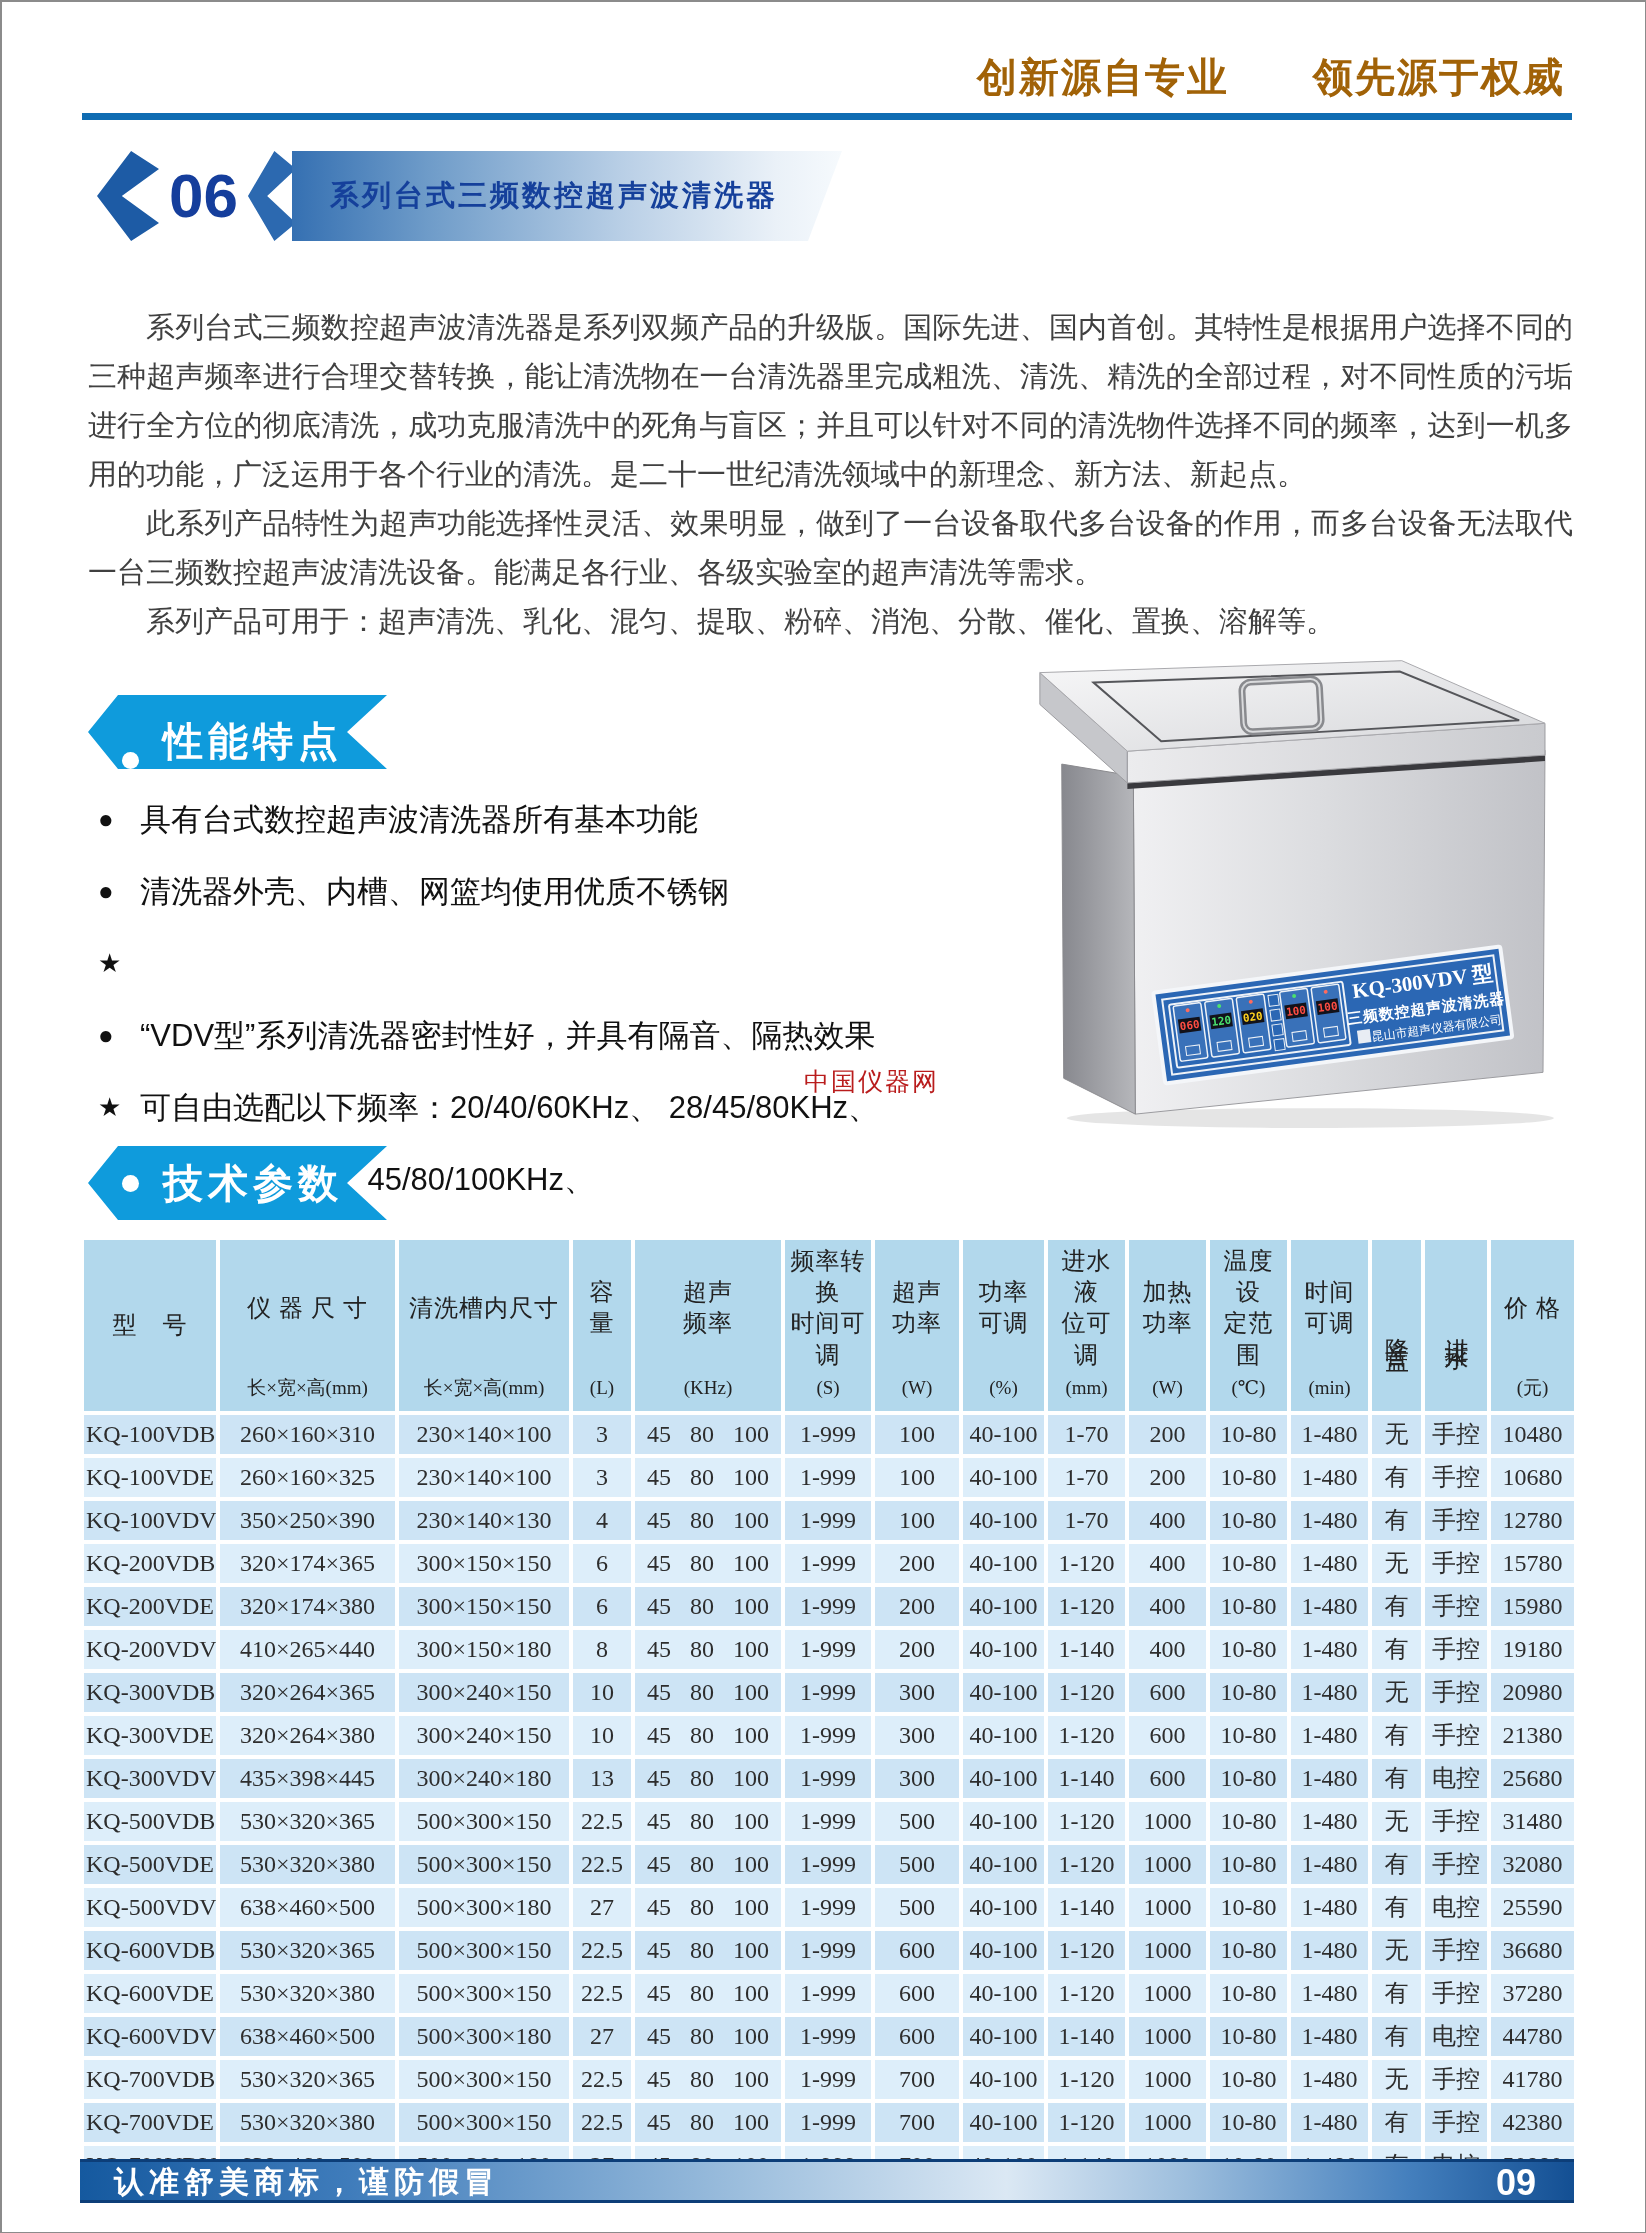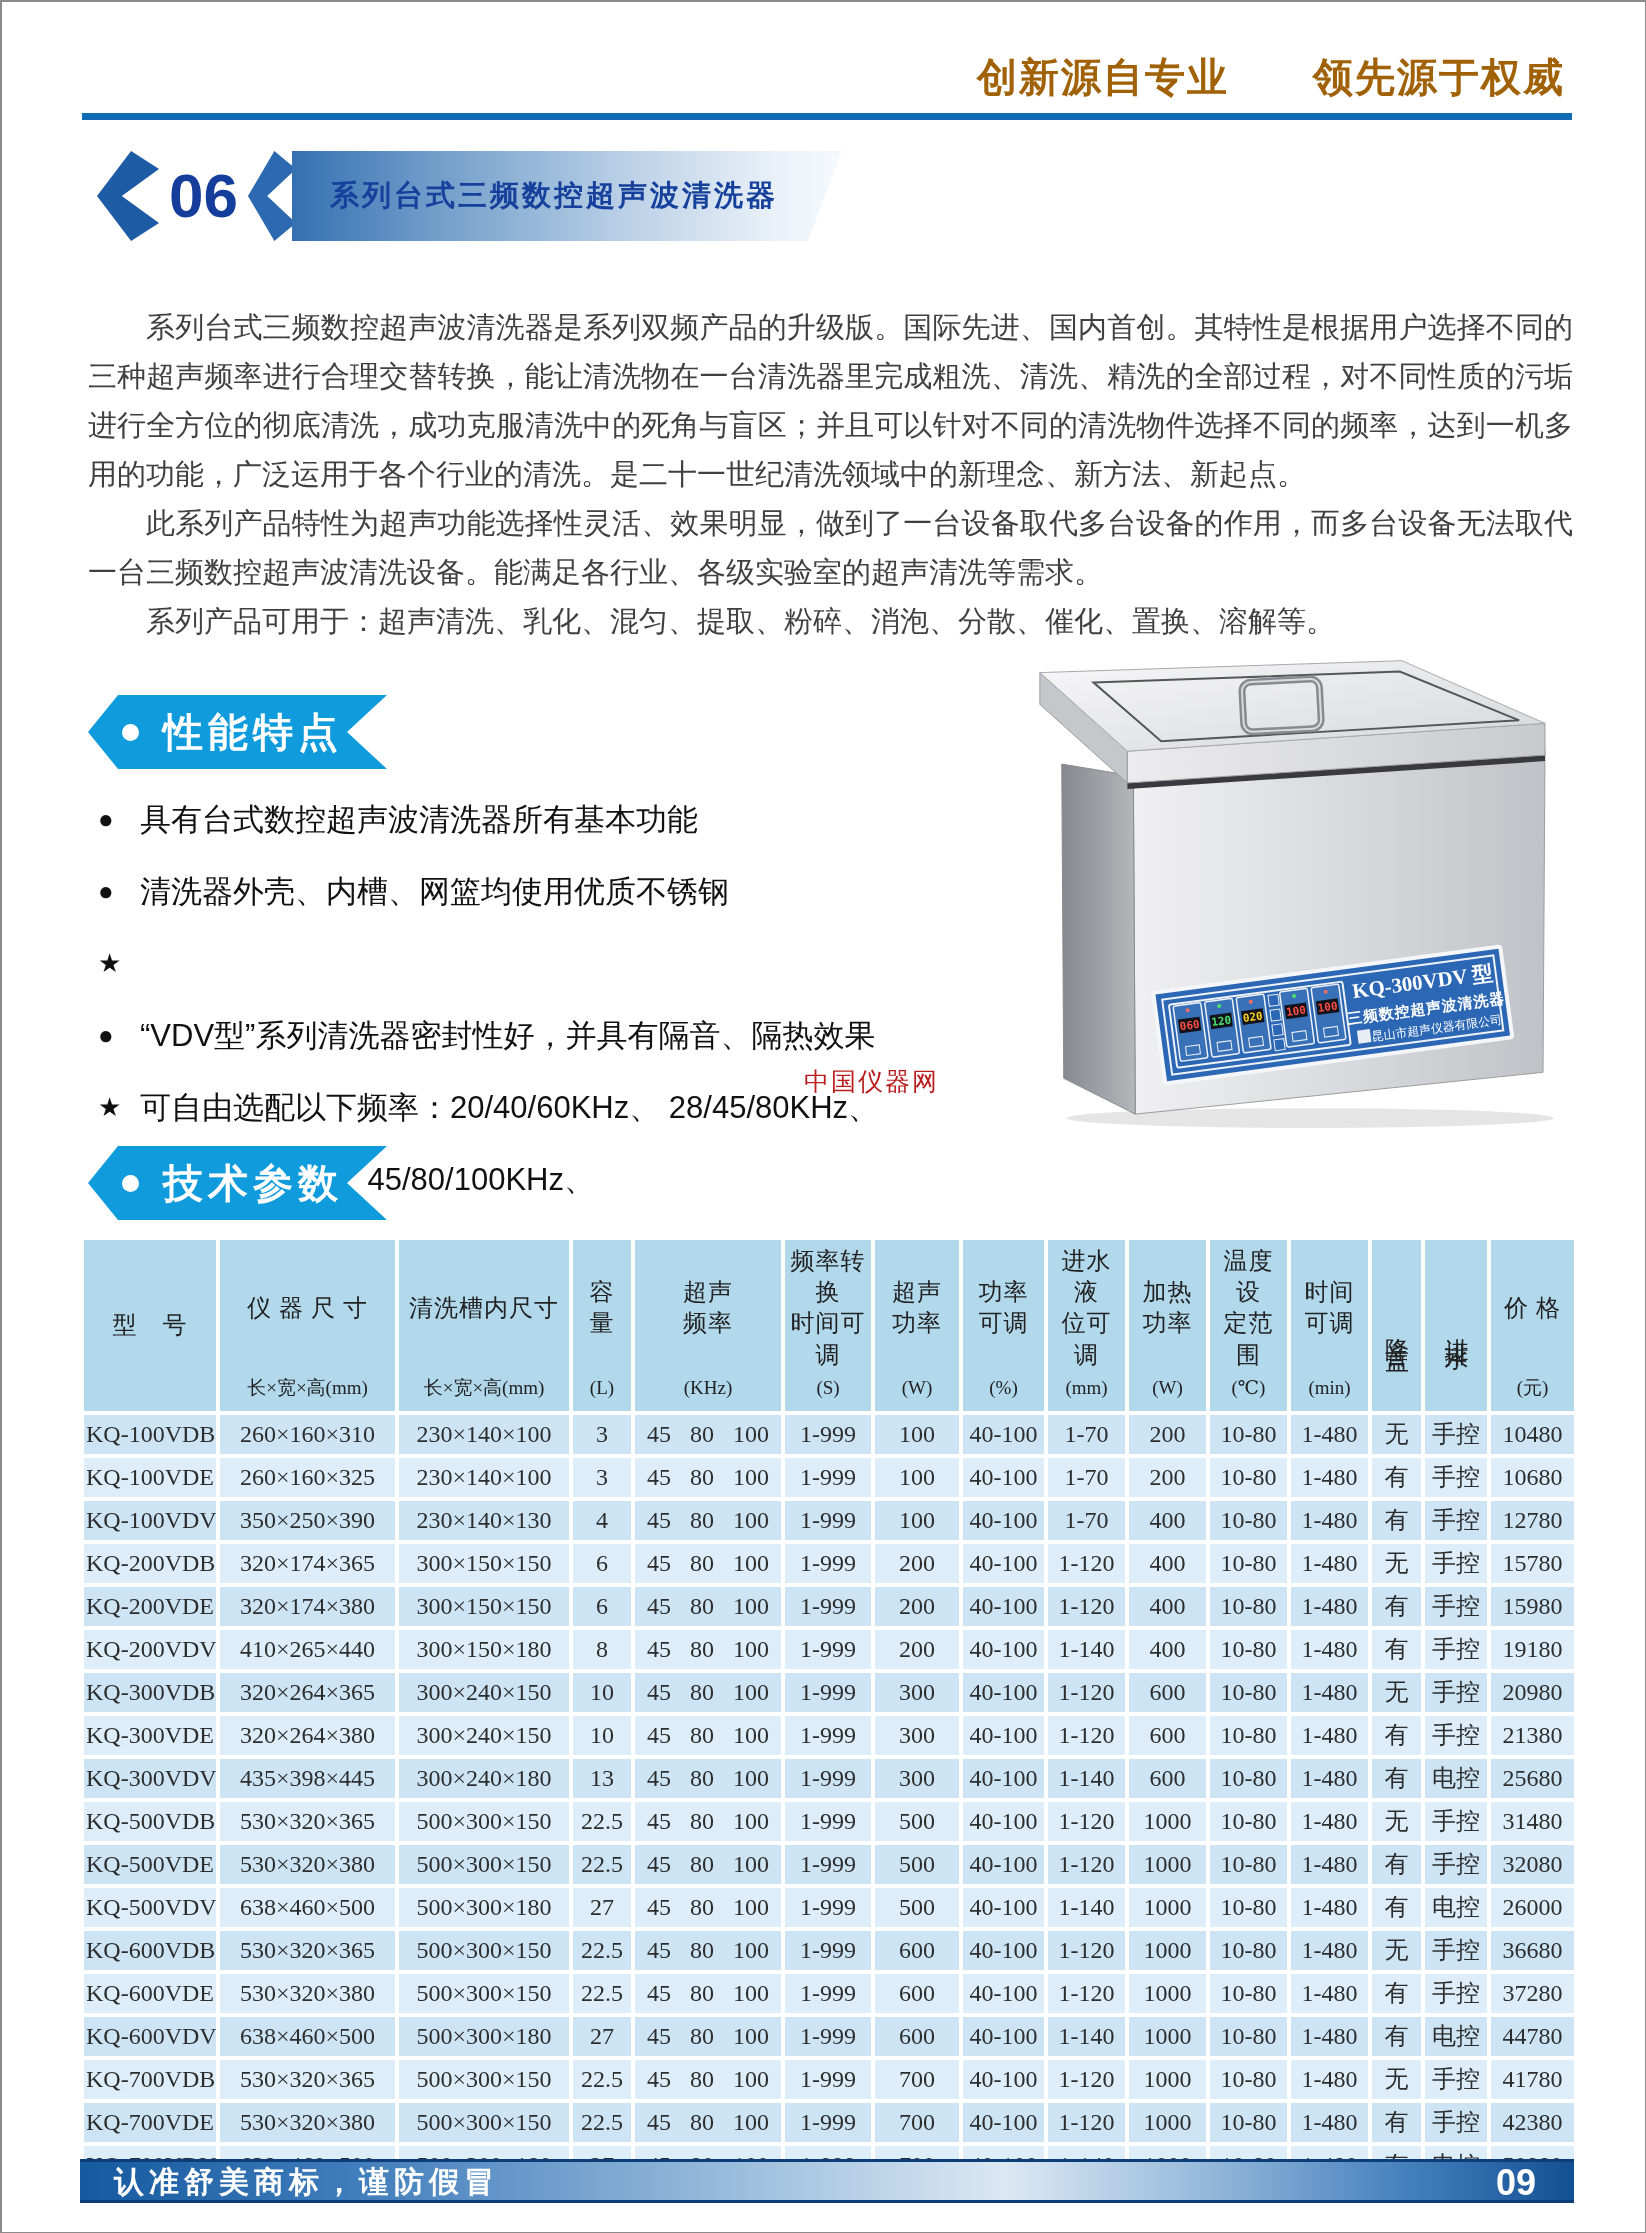--- a/index.html
+++ b/index.html
@@ -86,21 +86,21 @@
     <div class="chev small"></div>
     <div class="title-banner">系列台式三频数控超声波清洗器</div>
   </div>
 
   <div class="intro">
     <p>系列台式三频数控超声波清洗器是系列双频产品的升级版。国际先进、国内首创。其特性是根据用户选择不同的三种超声频率进行合理交替转换，能让清洗物在一台清洗器里完成粗洗、清洗、精洗的全部过程，对不同性质的污垢进行全方位的彻底清洗，成功克服清洗中的死角与盲区；并且可以针对不同的清洗物件选择不同的频率，达到一机多用的功能，广泛运用于各个行业的清洗。是二十一世纪清洗领域中的新理念、新方法、新起点。</p>
     <p>此系列产品特性为超声功能选择性灵活、效果明显，做到了一台设备取代多台设备的作用，而多台设备无法取代一台三频数控超声波清洗设备。能满足各行业、各级实验室的超声清洗等需求。</p>
     <p>系列产品可用于：超声清洗、乳化、混匀、提取、粉碎、消泡、分散、催化、置换、溶解等。</p>
   </div>
 
-  <div class="tag" style="top:693px;left:86px;">
+  <div class="tag" style="top:693px;left:86px;align-items:flex-end;">
     <span class="tag-dot"></span>
     <span class="tag-text">性能特点</span>
   </div>
 
   <ul class="features">
     <li>
         <span class="marker">●</span>
         <span>具有台式数控超声波清洗器所有基本功能</span>
       </li>
     <li>
@@ -611,21 +611,21 @@
             </td>
             <td>1-999</td>
             <td>500</td>
             <td>40-100</td>
             <td>1-140</td>
             <td>1000</td>
             <td>10-80</td>
             <td>1-480</td>
             <td>有</td>
             <td>电控</td>
-            <td>26000</td>
+            <td>25590</td>
           </tr>
           <tr class="odd">
             <td>KQ-600VDB</td>
             <td>530×320×365</td>
             <td>500×300×150</td>
             <td>22.5</td>
             <td class="freq">
               <div class="fwrap">
                 <span>45</span>
                 <span>80</span>

